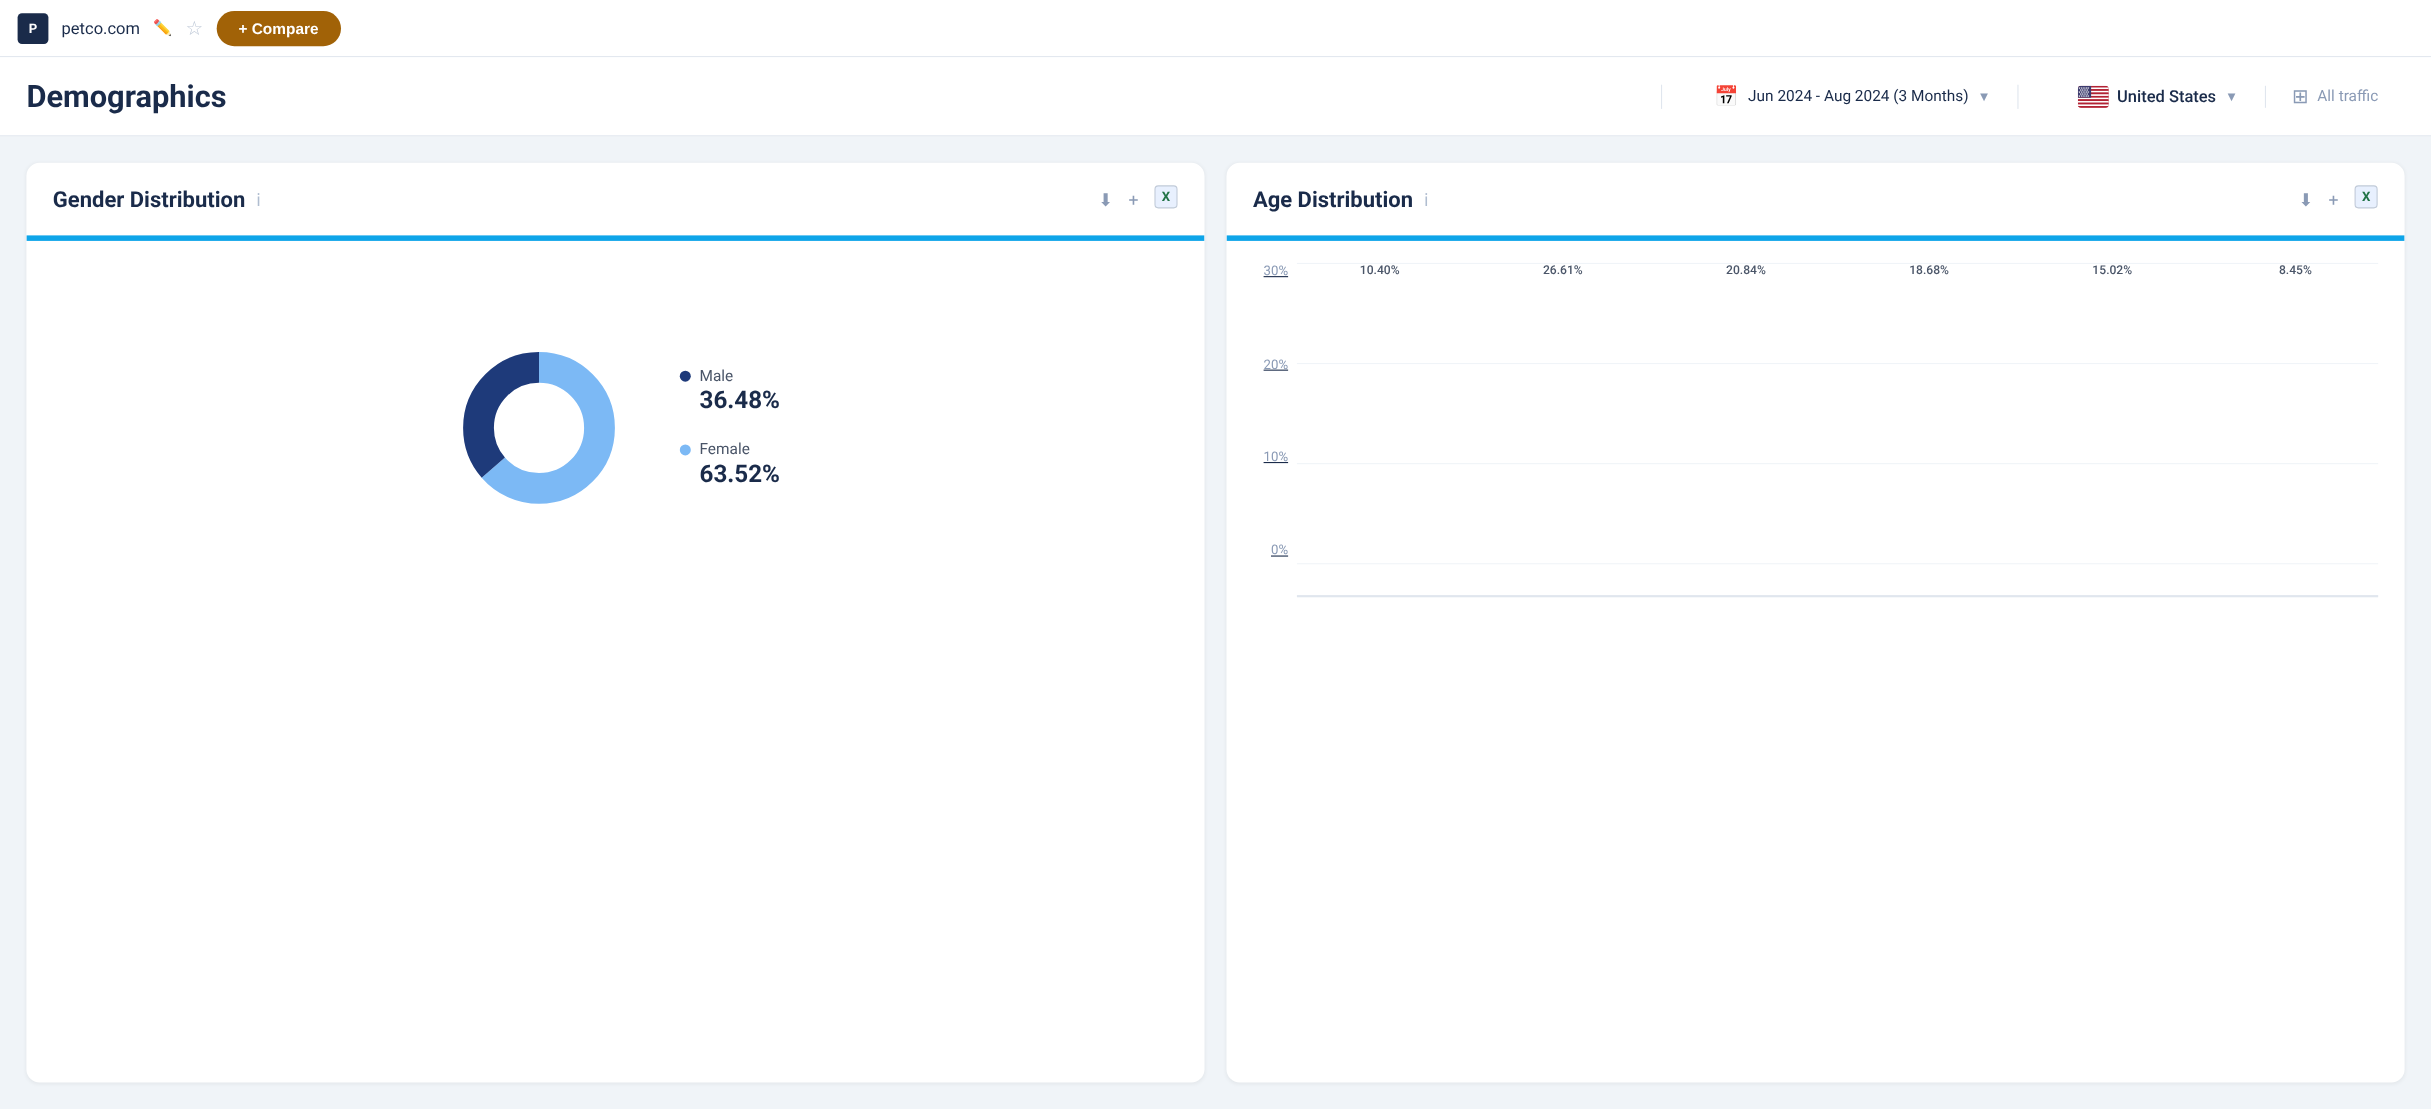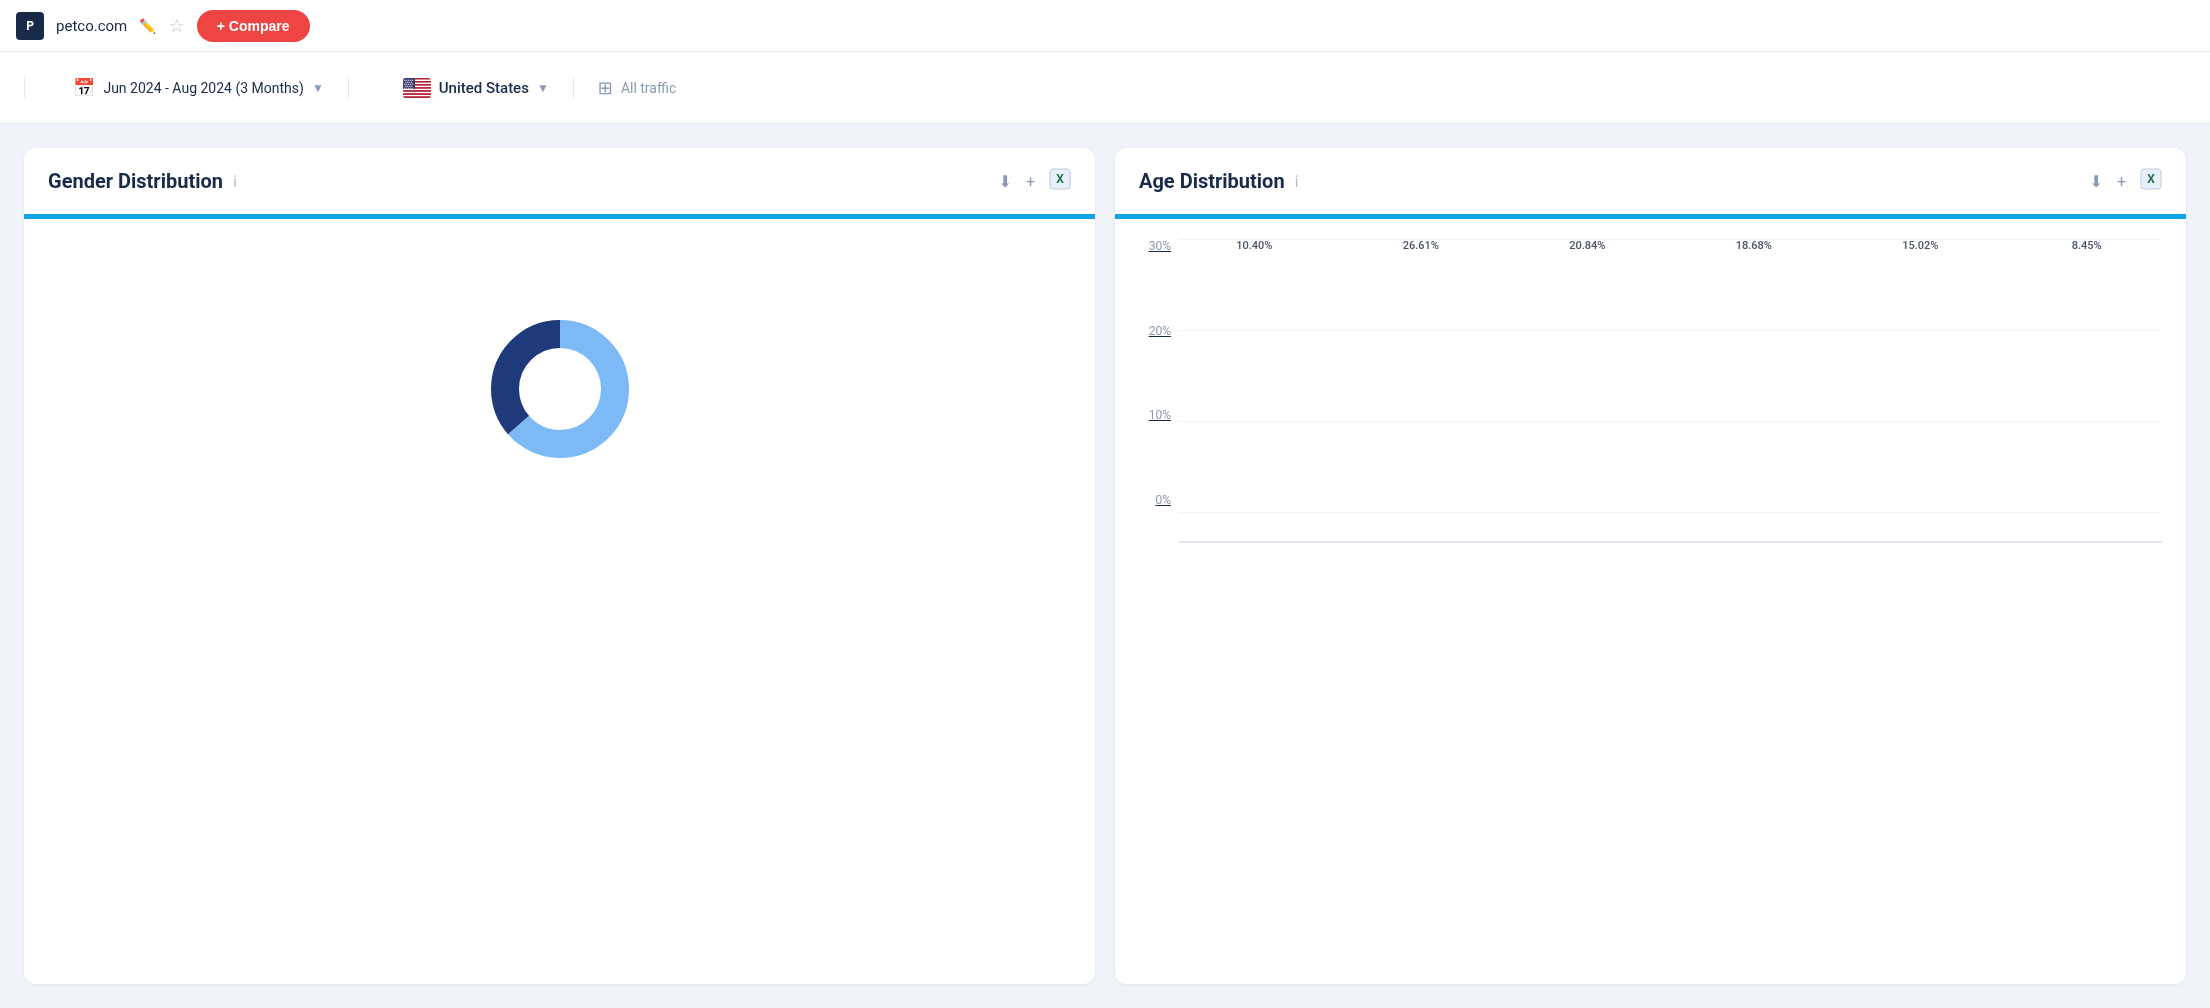--- a/index.html
+++ b/index.html
@@ -39,21 +39,21 @@
       color: #8a9ab5;
       cursor: pointer;
       font-size: 14px;
     }
     .star-icon {
       color: #c0cad8;
       font-size: 18px;
       cursor: pointer;
     }
     .compare-btn {
-      background: #ef4444;
+      background: #a16207;
       color: #fff;
       border: none;
       border-radius: 20px;
       padding: 8px 20px;
       font-size: 14px;
       font-weight: 600;
       cursor: pointer;
       display: flex;
       align-items: center;
       gap: 6px;
@@ -319,20 +319,21 @@
 
 <div class="browser-bar">
   <div class="site-favicon">P</div>
   <span class="site-name">petco.com</span>
   <span class="edit-icon">✏️</span>
   <span class="star-icon">☆</span>
   <button class="compare-btn">+ Compare</button>
 </div>
 
 <div class="header-row">
+  <h1 class="page-title">Demographics</h1>
   <div class="header-controls">
     <div class="date-selector">
       <span class="calendar-icon">📅</span>
       <span>Jun 2024 - Aug 2024 (3 Months)</span>
       <span class="chevron-icon">▼</span>
     </div>
     <div class="country-selector">
 
       <svg class="us-flag" viewBox="0 0 28 20" xmlns="http://www.w3.org/2000/svg">
         <rect width="28" height="20" fill="#B22234"></rect>
@@ -406,20 +407,36 @@
 
       <div class="donut-container">
         <svg viewBox="0 0 160 160" xmlns="http://www.w3.org/2000/svg">
 
           <circle cx="80" cy="80" r="55" fill="none" stroke="#7cb9f5" stroke-width="28" stroke-dasharray="219.5 345.4" stroke-dashoffset="0" transform="rotate(-90 80 80)"></circle>
           <circle cx="80" cy="80" r="55" fill="none" stroke="#1e3a7a" stroke-width="28" stroke-dasharray="125.9 345.4" stroke-dashoffset="-219.5" transform="rotate(-90 80 80)"></circle>
           <circle cx="80" cy="80" r="40" fill="white"></circle>
         </svg>
       </div>
 
+      <div class="legend">
+        <div class="legend-item">
+          <div class="legend-label">
+            <span class="legend-dot" style="background:#1e3a7a;"></span>
+            <span>Male</span>
+          </div>
+          <div class="legend-value">36.48%</div>
+        </div>
+        <div class="legend-item">
+          <div class="legend-label">
+            <span class="legend-dot" style="background:#7cb9f5;"></span>
+            <span>Female</span>
+          </div>
+          <div class="legend-value">63.52%</div>
+        </div>
+      </div>
     </div>
   </div>
 
   <div class="card">
     <div class="card-header">
       <span class="card-title">Age Distribution</span>
       <span class="info-icon">ℹ</span>
       <div class="card-actions">
         <span class="action-icon">⬇</span>
         <span class="action-icon">+</span>

